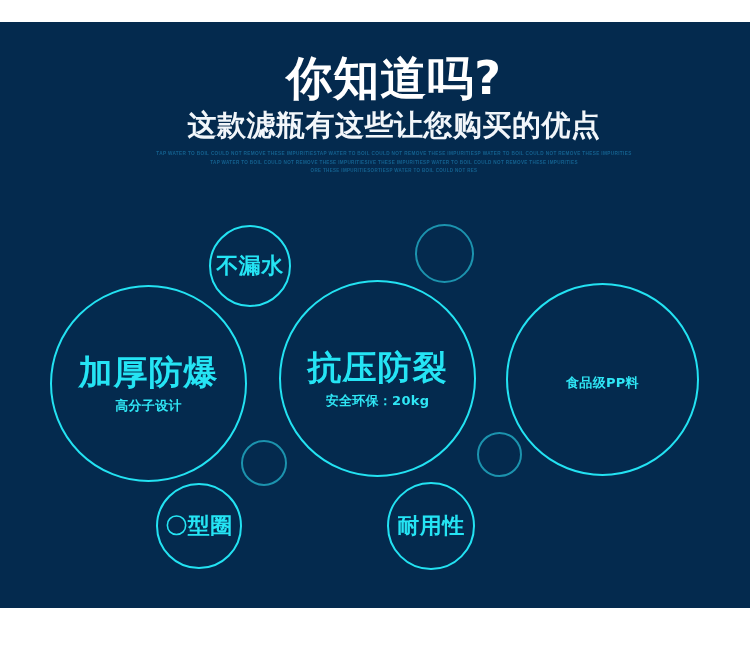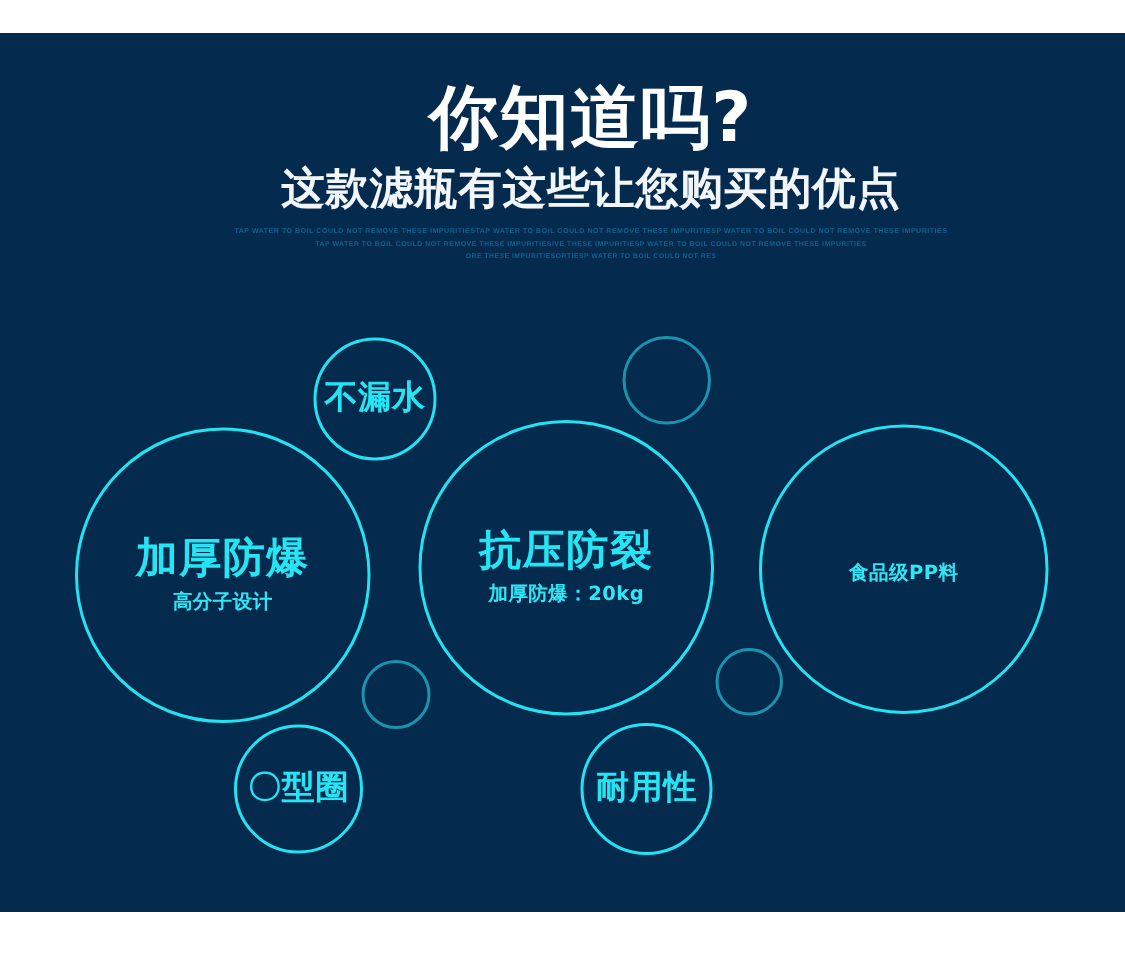--- a/index.html
+++ b/index.html
@@ -87,21 +87,21 @@
   }
   .circle-minor {
     border: 2px solid #23e2f2;
   }
   .circle-deco {
     border: 2px solid #1c93ae;
   }
   .c-head {
     color: #25e4f4;
     font-weight: bold;
-    font-size: 28px;
+    font-size: 34px;
     line-height: 1.1;
     letter-spacing: 1px;
   }
   .c-sub {
     color: #2fe6f5;
     font-weight: bold;
     font-size: 13px;
     line-height: 1.1;
     padding-top: 7px;
     letter-spacing: 0.3px;
@@ -145,21 +145,21 @@
       <span class="c-minor-label">〇型圈</span>
     </div>
 
     <div class="circle circle-major" id="major-0" style="left: 50px; top: 263px; width: 197px; height: 197px;">
       <span class="c-head">加厚防爆</span>
       <span class="c-sub">高分子设计</span>
     </div>
 
     <div class="circle circle-major" id="major-1" style="left: 279px; top: 258px; width: 197px; height: 197px;">
       <span class="c-head">抗压防裂</span>
-      <span class="c-sub">加厚防爆：20kg</span>
+      <span class="c-sub">安全环保：20kg</span>
     </div>
 
     <div class="circle circle-major" id="major-2" style="left: 506px; top: 261px; width: 193px; height: 193px;">
       <span class="c-sub">食品级PP料</span>
     </div>
 
   </div>
 </div>
 
 </body></html>

